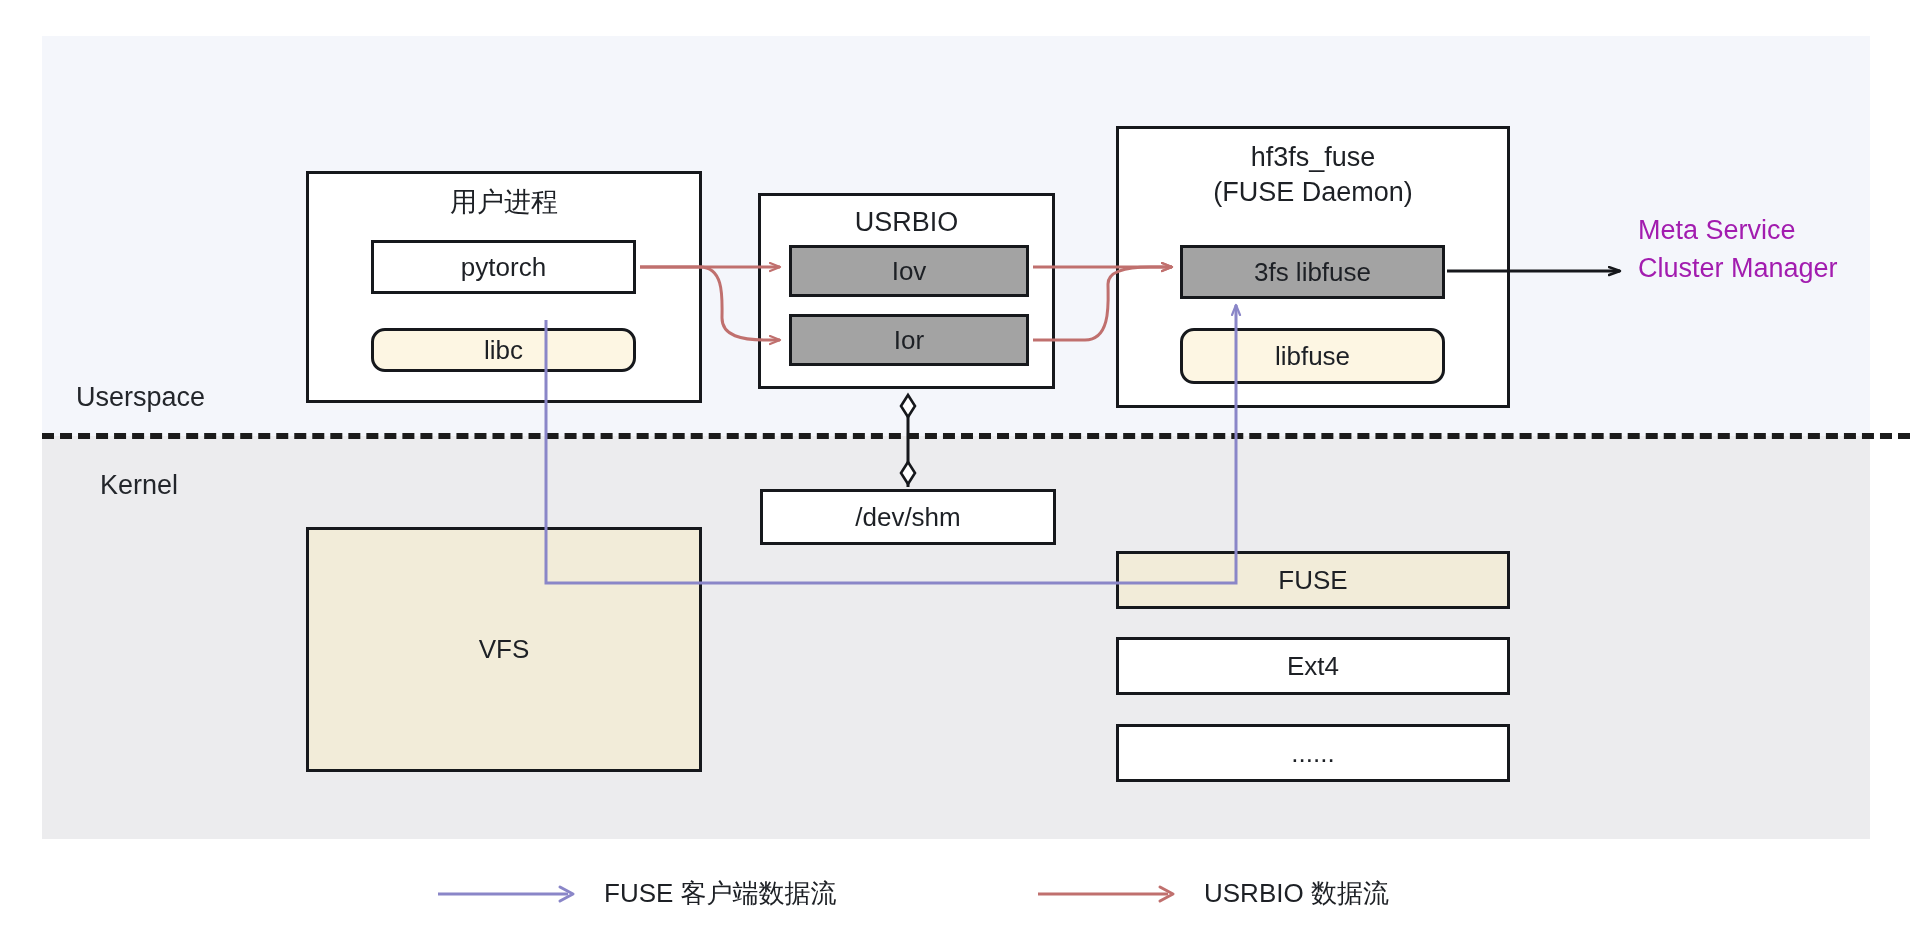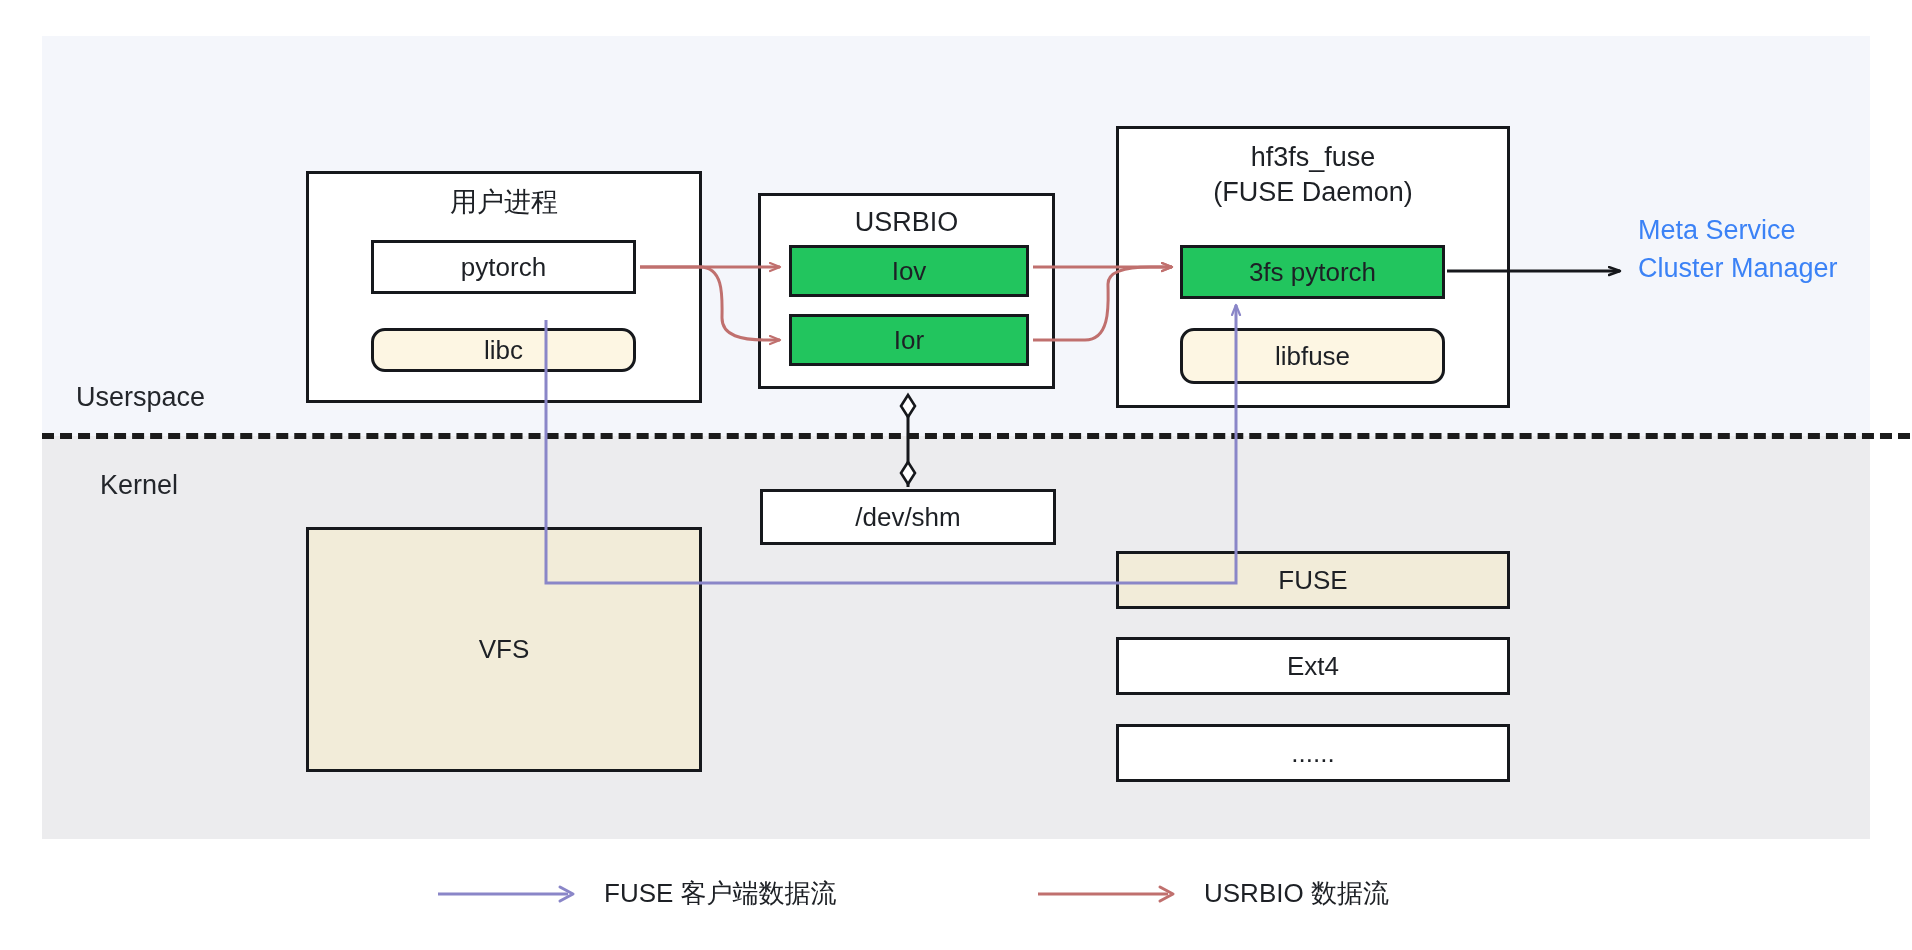--- a/index.html
+++ b/index.html
@@ -62,21 +62,21 @@
     box-sizing: border-box;
     border: 3px solid #16181c;
     background: #ffffff;
     display: flex;
     align-items: center;
     justify-content: center;
     text-align: center;
     font-size: 26px;
     color: #1d2025;
   }
-  .box.green  { background: #22c55e; border-color: #16181c; text-align: right; }
+  .box.green  { background: #a3a3a3; border-color: #16181c; text-align: right; }
   .box.cream  { background: #fdf6e3; border-color: #16181c; }
   .box.vfs    { background: #f2ecd9; border-color: #16181c; }
   .box.fuse   { background: #f2ecd9; border-color: #16181c; }
   .box.round  { border-radius: 14px; }
 
   .group-box {
     position: absolute;
     box-sizing: border-box;
     border: 3px solid #16181c;
     background: #ffffff;
@@ -90,21 +90,21 @@
     color: #1d2025;
     line-height: 1.28;
     white-space: pre-line;
   }
 
   
   .svc-text {
     position: absolute;
     font-size: 27px;
     line-height: 1.4;
-    color: #3b82f6;
+    color: #a21caf;
     white-space: nowrap;
   }
 
   
   .legend-row {
     position: absolute;
     display: flex;
     align-items: center;
     gap: 18px;
   }
@@ -141,21 +141,21 @@
   <div class="box cream round" style="left:371px; top:328px; width:265px; height:44px;">libc</div>
 
   <div class="group-box" style="left:758px; top:193px; width:297px; height:196px;"></div>
   <div class="group-title" style="left:758px; top:205px; width:297px;">USRBIO</div>
   <div class="box green" style="left:789px; top:245px; width:240px; height:52px;">Iov</div>
   <div class="box green" style="left:789px; top:314px; width:240px; height:52px;">Ior</div>
 
   <div class="group-box" style="left:1116px; top:126px; width:394px; height:282px;"></div>
   <div class="group-title" style="left:1116px; top:140px; width:394px;">hf3fs_fuse
 (FUSE Daemon)</div>
-  <div class="box green" style="left:1180px; top:245px; width:265px; height:54px;">3fs pytorch</div>
+  <div class="box green" style="left:1180px; top:245px; width:265px; height:54px;">3fs libfuse</div>
   <div class="box cream round" style="left:1180px; top:328px; width:265px; height:56px;">libfuse</div>
 
   <div class="svc-text" style="left:1638px; top:212px;">
     <div>Meta Service</div>
     <div>Cluster Manager</div>
   </div>
 
   <div class="box" style="left:760px; top:489px; width:296px; height:56px;">/dev/shm</div>
 
   <div class="box vfs" style="left:306px; top:527px; width:396px; height:245px;">VFS</div>

